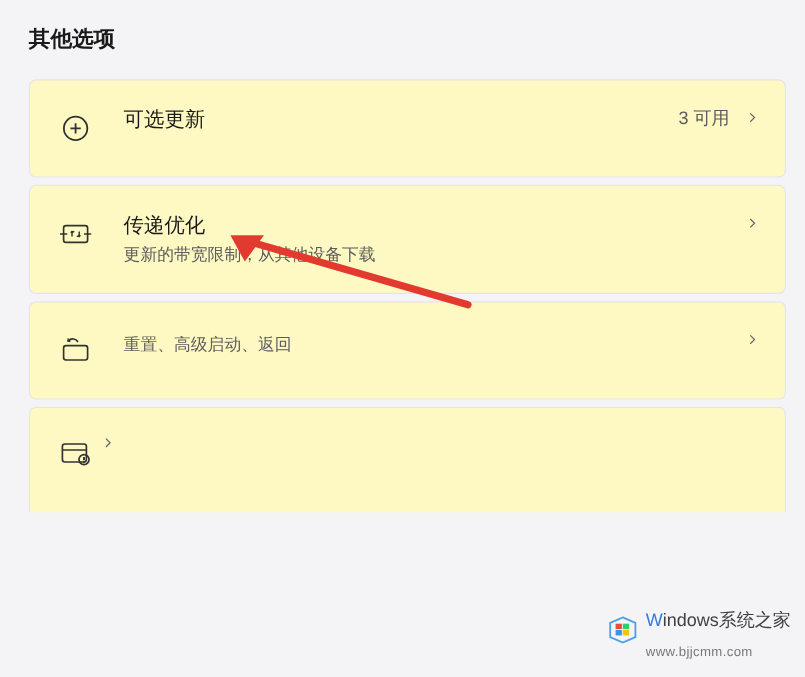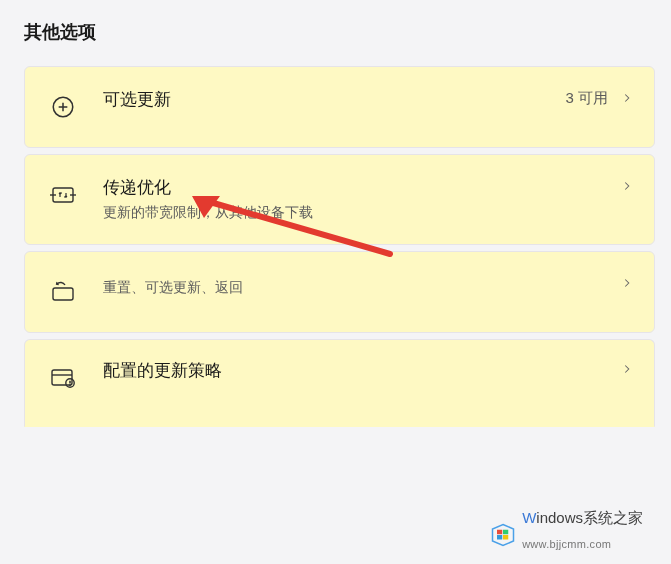--- a/index.html
+++ b/index.html
@@ -14,21 +14,21 @@
   .sub{font-size:14px;color:#5c5c5c;margin-top:4px;line-height:1.35}
   .badge{font-size:15px;color:#5a5a5a;flex:0 0 auto;margin-right:10px;white-space:nowrap}
   .chev{flex:0 0 auto;width:18px;height:18px;display:flex;align-items:center;justify-content:center}
   .chev svg{stroke:#666;fill:none;stroke-width:1.8}
 
   
   .arrow-annot{position:absolute;left:190px;top:194px;width:210px;height:70px;pointer-events:none}
   .arrow-annot svg{overflow:visible}
 
   
-  .wmark{position:absolute;right:28px;bottom:14px;display:flex;align-items:flex-end;font-family:"Segoe UI",sans-serif;pointer-events:none}
+  .wmark{position:absolute;right:12px;bottom:14px;display:flex;align-items:flex-start;font-family:"Segoe UI",sans-serif;pointer-events:none}
   .wlogo{width:30px;height:30px;margin-right:4px}
   .wtext{display:flex;flex-direction:column;line-height:1}
   .wline1{font-size:15px;color:#3f3f3f}
   .wline1 .accent{color:#3a78d6}
   .wline2{font-size:11px;color:#777;margin-top:14px;letter-spacing:.3px}
 
   
   .card.tall{padding-top:22px;padding-bottom:22px}
 
   
@@ -84,42 +84,39 @@
 
   <div class="card tall">
     <span class="icon-wrap">
       <svg viewBox="0 0 28 22" width="28" height="22">
         <rect x="4" y="7" width="20" height="12" rx="2"></rect>
         <path d="M16 4 A5 5 0 0 0 8 3"></path>
         <polyline points="8 1 7.5 3.2 9.7 3.6" stroke-width="1.2"></polyline>
       </svg>
     </span>
     <span class="txt">
-      <div class="sub">重置、可选更新、返回</div>
+      <div class="sub">重置、高级启动、返回</div>
     </span>
     <span class="chev">
       <svg viewBox="0 0 24 24" width="14" height="14">
           <polyline points="9 6 15 12 9 18"></polyline>
         </svg>
     </span>
   </div>
 
 
   <div class="card last">
     <span class="icon-wrap">
       <svg viewBox="0 0 28 22" width="28" height="22">
         <rect x="3" y="3" width="20" height="15" rx="2"></rect>
         <line x1="3" y1="8" x2="23" y2="8"></line>
         <circle cx="21" cy="16" r="4.2"></circle>
         <line x1="21" y1="13.8" x2="21" y2="16.6" stroke-width="1.6"></line>
         <circle cx="21" cy="18.2" r="0.9" fill="#323232" stroke="none"></circle>
       </svg>
-    </span>
-    <span class="txt">
-      <div class="ttl">配置的更新策略</div>
     </span>
     <span class="chev">
       <svg viewBox="0 0 24 24" width="14" height="14">
           <polyline points="9 6 15 12 9 18"></polyline>
         </svg>
     </span>
   </div>
 </div>
 
 <div class="arrow-annot">

